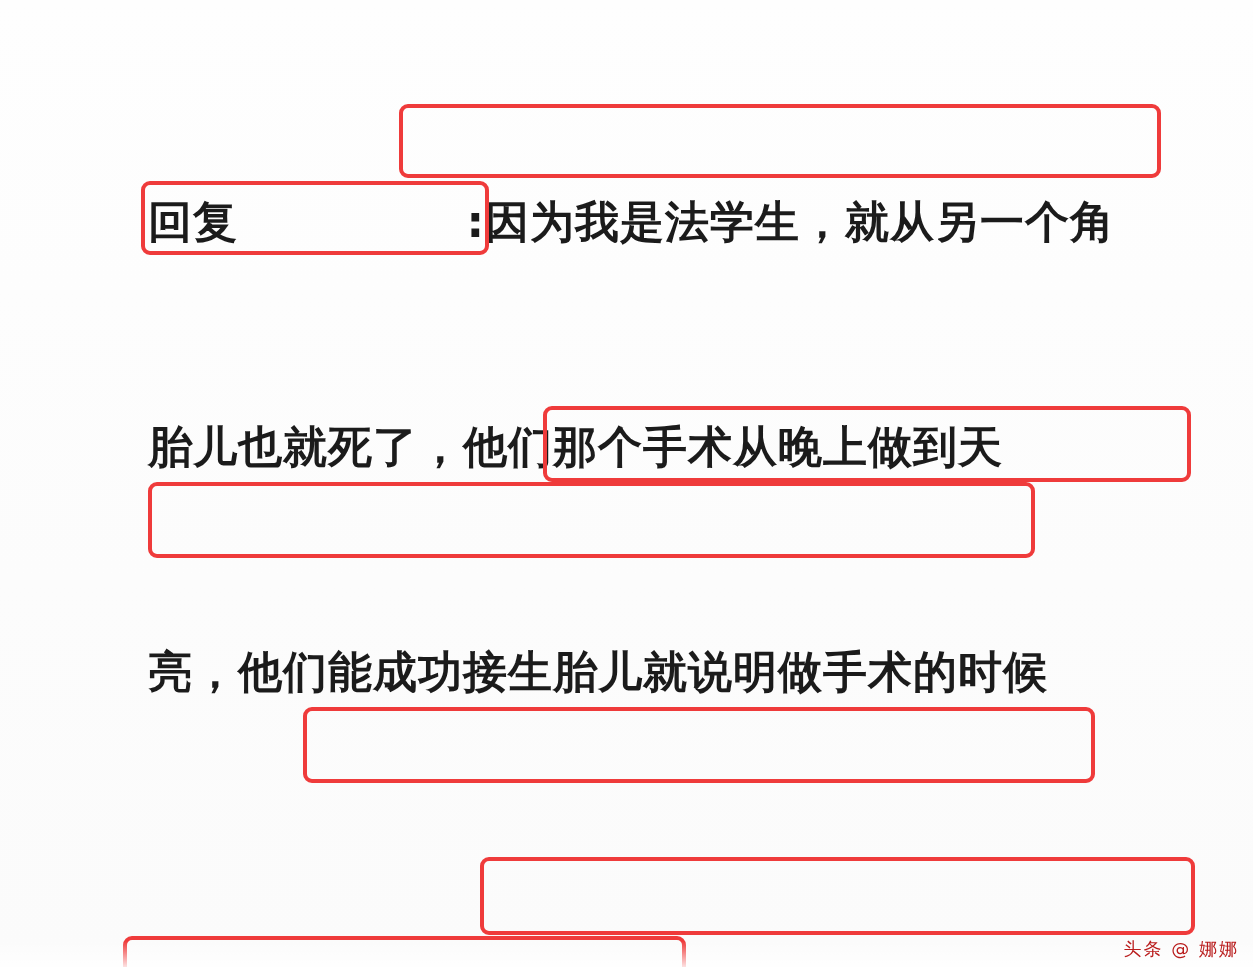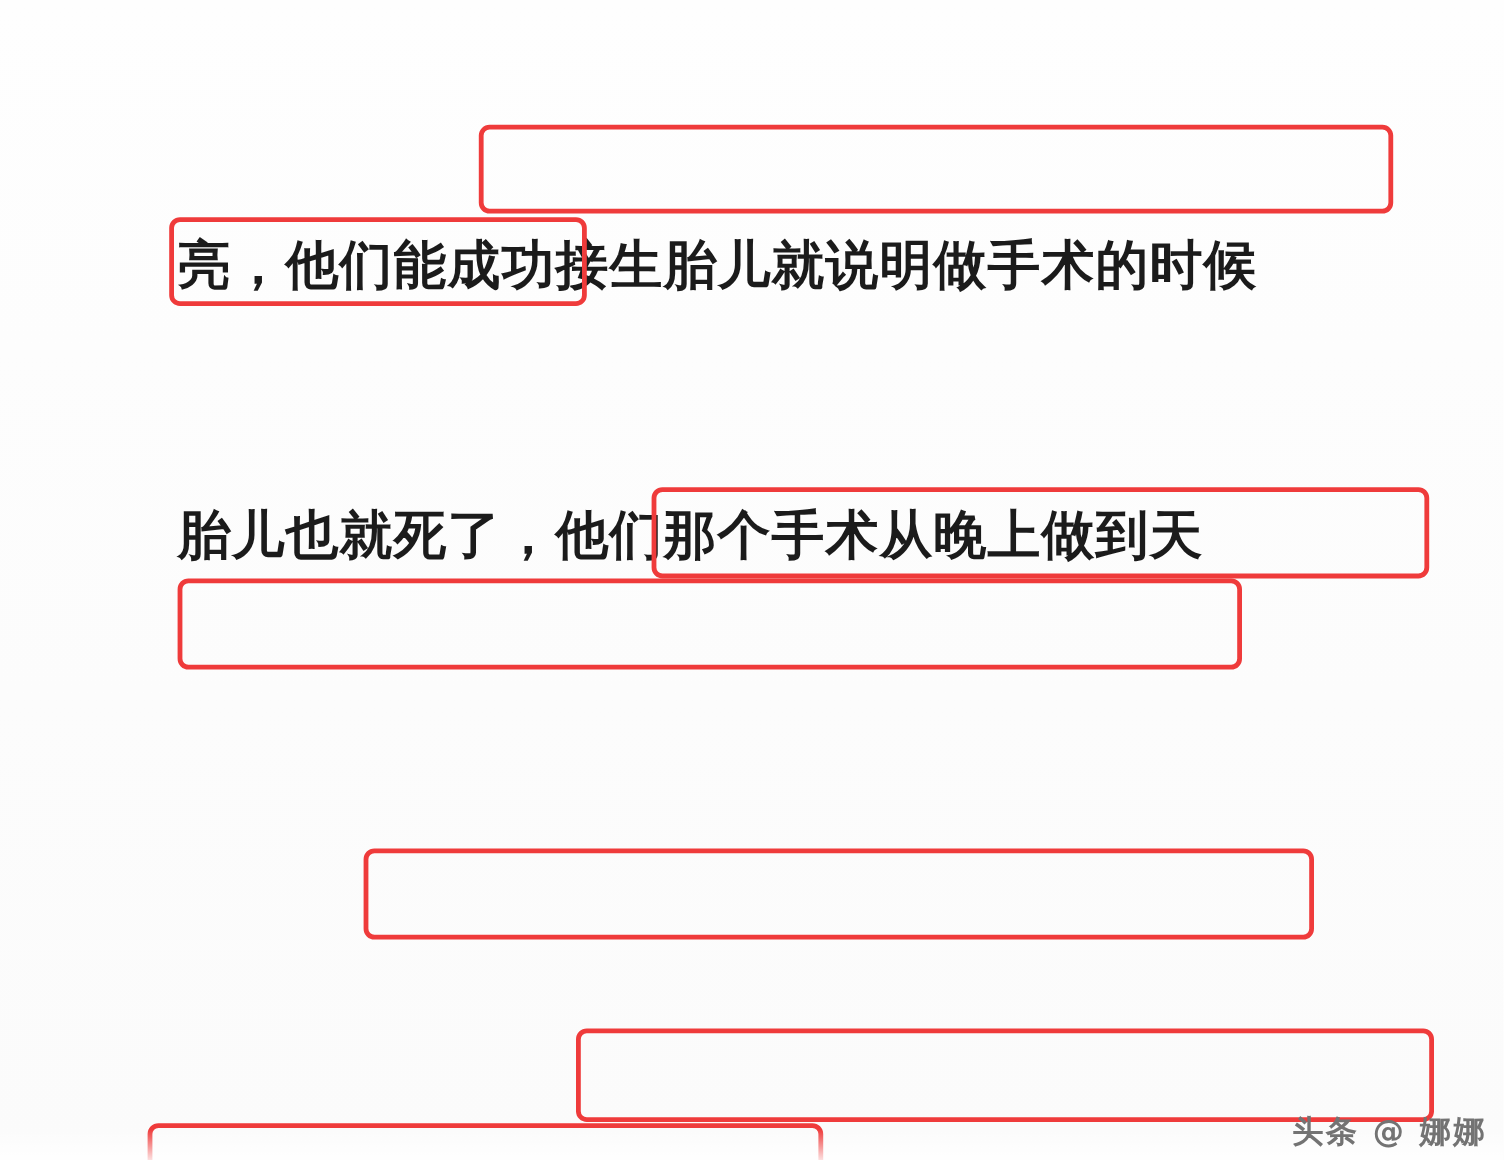--- a/index.html
+++ b/index.html
@@ -44,45 +44,45 @@
     border: 4px solid #ef3b3b;
     border-radius: 9px;
     box-sizing: border-box;
     pointer-events: none;
     background: transparent;
   }
   #watermark {
     position: absolute;
     right: 14px;
     bottom: 6px;
-    font-size: 26px;
-    color: #737373;
+    font-size: 18px;
+    color: #b91c1c;
     letter-spacing: 2px;
     font-family: "DejaVu Sans", sans-serif;
-    font-weight: bold;
   }
   #bottom-fade {
     position: absolute;
     left: 0;
     right: 0;
     bottom: 0;
     height: 26px;
     background: linear-gradient(180deg, rgba(255,255,255,0) 0%, rgba(255,255,255,0.85) 100%);
     pointer-events: none;
   }
 </style>
 </head>
 <body>
 
 <div id="screen">
   <div id="paper"></div>
 
   <div id="text-block">
+    <div class="line">回复              :因为我是法学生，就从另一个角</div>
+    <div class="line">胎儿也就死了，他们那个手术从晚上做到天</div>
     <div class="line">亮，他们能成功接生胎儿就说明做手术的时候</div>
-    <div class="line">胎儿也就死了，他们那个手术从晚上做到天</div>
     
     
     
     
     
     
     
     
     
   </div>

